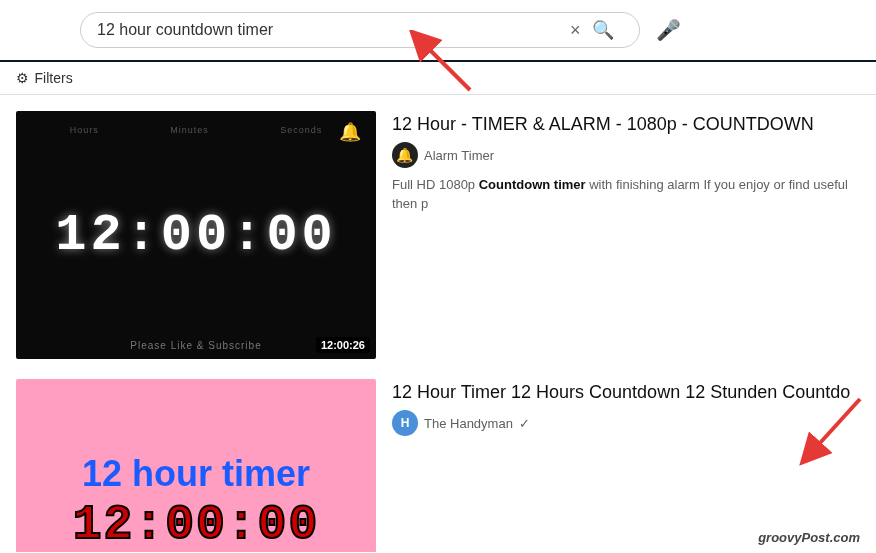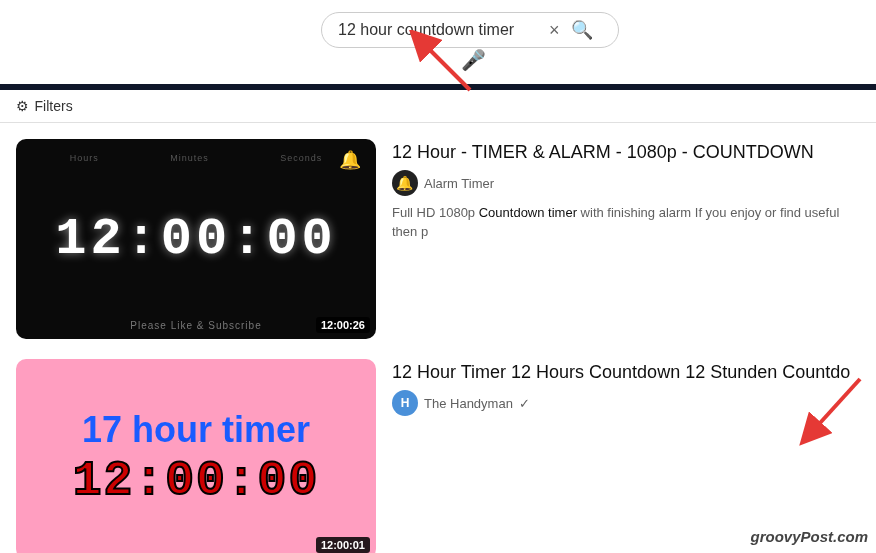--- a/index.html
+++ b/index.html
@@ -11,22 +11,21 @@
       overflow: hidden;
       position: relative;
     }
 
     
     .search-bar-container {
       display: flex;
       align-items: center;
       padding: 12px 16px 12px 80px;
       background: #fff;
-      border-bottom: 6px solid #0f172a;
-      flex-direction: column;
+      border-bottom: 2px solid #0f172a;
     }
 
     .search-input-wrapper {
       display: flex;
       align-items: center;
       border: 1px solid #ccc;
       border-radius: 40px;
       padding: 6px 16px;
       flex: 1;
       max-width: 560px;
@@ -114,23 +113,23 @@
     .video-item {
       display: flex;
       gap: 16px;
       margin-bottom: 20px;
       position: relative;
     }
 
     
     .thumbnail {
       width: 360px;
-      height: 200px;
+      height: 248px;
       flex-shrink: 0;
-      border-radius: 10px;
+      border-radius: 2px;
       overflow: hidden;
       position: relative;
     }
 
     
     .thumbnail-1 {
       background: #0a0a0a;
       display: flex;
       flex-direction: column;
       align-items: center;
@@ -283,30 +282,30 @@
       font-size: 13px;
       color: #606060;
       line-height: 1.4;
       overflow: hidden;
       display: -webkit-box;
       -webkit-line-clamp: 2;
       -webkit-box-orient: vertical;
     }
 
     .bold-text {
-      font-weight: 400;
+      font-weight: 700;
       color: #0f0f0f;
     }
 
     
     .watermark {
       position: absolute;
       bottom: 8px;
-      right: 8px;
-      font-size: 15px;
+      right: 16px;
+      font-size: 13px;
       color: #888;
       font-style: italic;
     }
 
     .watermark span {
       font-weight: bold;
       color: #444;
     }
   </style>
 </head>
@@ -358,21 +357,21 @@
         <span class="channel-name">Alarm Timer</span>
       </div>
       <div class="video-description">
         Full HD 1080p <span class="bold-text">Countdown timer</span> with finishing alarm If you enjoy or find useful then p
       </div>
     </div>
   </div>
 
   <div class="video-item" style="position:relative;">
     <div class="thumbnail thumbnail-2">
-      <div class="pink-title">17 hour timer</div>
+      <div class="pink-title">12 hour timer</div>
       <div class="pink-clock">12:00:00</div>
       <div class="timestamp-badge">12:00:01</div>
     </div>
     <div class="video-info">
       <div class="video-title">12 Hour Timer 12 Hours Countdown 12 Stunden Countdo</div>
       <div class="channel-row">
         <div class="avatar-handyman">H</div>
         <span class="channel-name">The Handyman</span>
         <span class="verified-icon">✓</span>
       </div>

